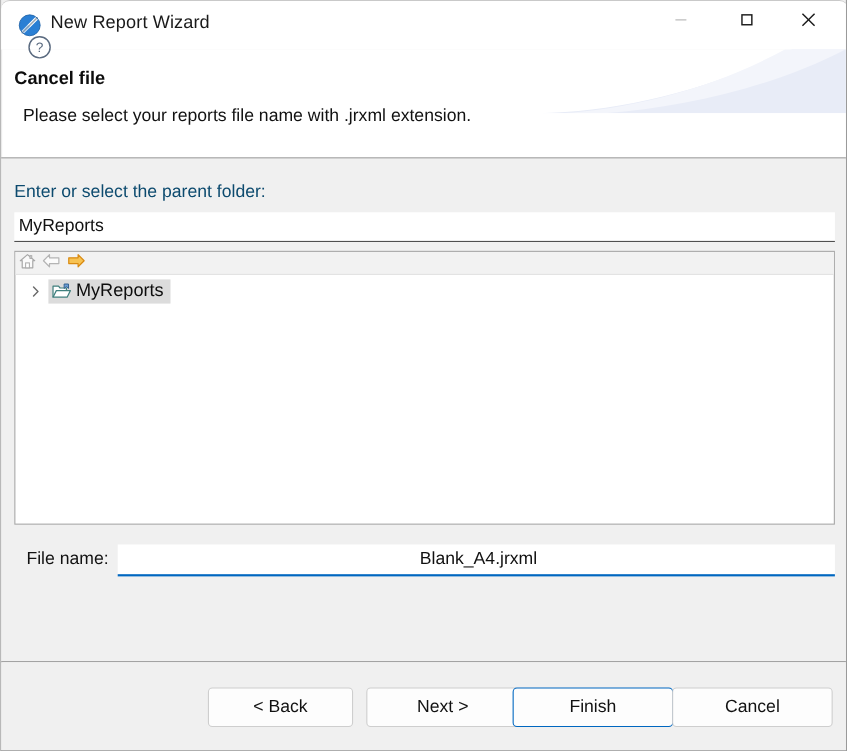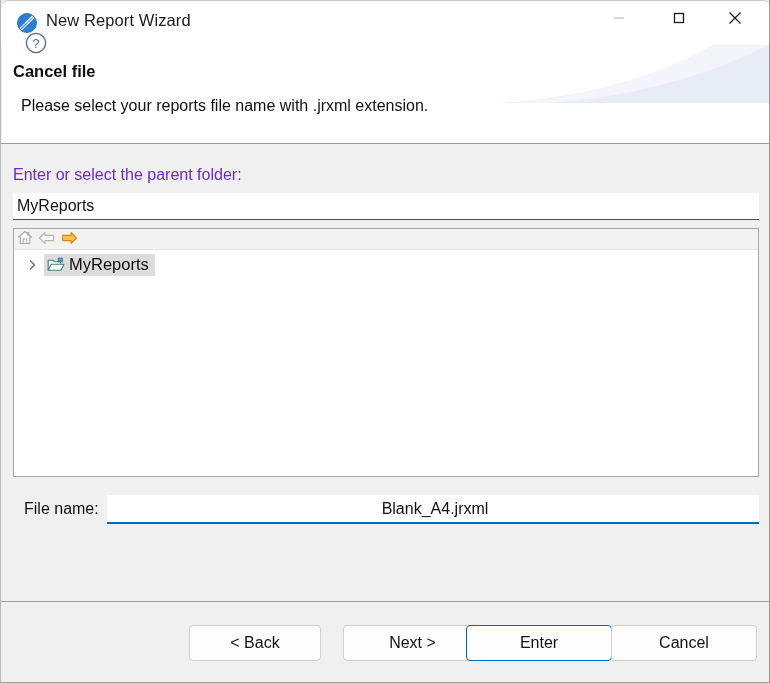--- a/index.html
+++ b/index.html
@@ -110,21 +110,21 @@
     left: 1px; top: 145px;
     width: 768px;
     height: 457px;
     background: #f0f0f0;
   }
 
   .lbl-parent {
     position: absolute;
     left: 11px; top: 21px;
     font-size: 16px;
-    color: #6d28d9;
+    color: #0c4a6e;
   }
 
   .folder-input {
     position: absolute;
     left: 11px; top: 48px;
     width: 746px;
     height: 27px;
     background: #ffffff;
     border: none;
     box-sizing: border-box;
@@ -257,21 +257,21 @@
     border: 1px solid #cecece;
     border-radius: 4px;
     font-family: "Liberation Sans", sans-serif;
     font-size: 16px;
     color: #111111;
     cursor: default;
     padding: 0;
     box-sizing: border-box;
   }
   .btn-back   { left: 188px;  width: 132px; }
-  .btn-next   { left: 342px;  width: 139px; }
+  .btn-next   { left: 332px;  width: 139px; }
   .btn-finish { left: 465px;  width: 146px; border: 1px solid #0067c0; }
   .btn-cancel { left: 610px;  width: 146px; }
 </style>
 </head>
 <body>
 
 <div class="window">
 
   <div class="titlebar">
 
@@ -392,16 +392,16 @@
 
   <span class="help-icon">
     <svg width="24" height="24" viewBox="0 0 24 24">
       <circle cx="12" cy="12" r="9.6" fill="none" stroke="#5b6b80" stroke-width="1.3"></circle>
       <text x="12" y="16.6" text-anchor="middle" font-family="Liberation Sans, sans-serif" font-size="12.5" fill="#5b6b80">?</text>
     </svg>
   </span>
 
   <button class="btn btn-back">&lt; Back</button>
   <button class="btn btn-next">Next &gt;</button>
-  <button class="btn btn-finish">Enter</button>
+  <button class="btn btn-finish">Finish</button>
   <button class="btn btn-cancel">Cancel</button>
 
 </div>
 
 </body></html>

